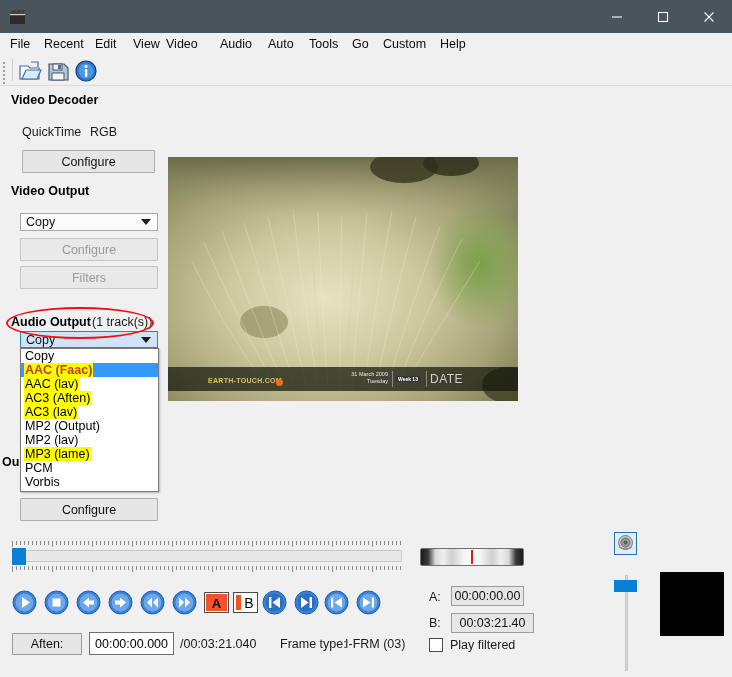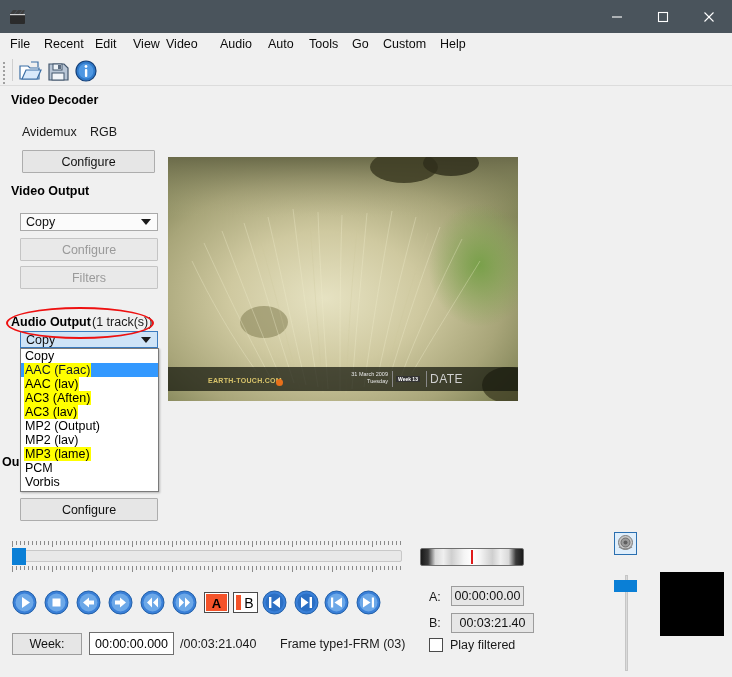--- a/index.html
+++ b/index.html
@@ -46,21 +46,21 @@
          border-top:6px solid #1a1a1a;}
   .combo.opened{background:#cfe4f7;border:1px solid #3a7bbf;}
 
   
   .dropdown{position:absolute;background:#ffffff;border:1px solid #7a7a7a;box-sizing:border-box;
             box-shadow:1px 1px 2px rgba(0,0,0,.25);z-index:40;}
   .dd-item{height:14px;line-height:14px;font-size:12.5px;padding-left:4px;color:#000;
            white-space:nowrap;box-sizing:border-box;}
   .dd-item.selected{background:#3399ff;}
   .dd-hl{background:#ffff00;display:inline-block;padding:0 1px;margin-left:-1px;}
-  .dd-hl.green{color:#0f172a;font-weight:normal;}
+  .dd-hl.green{color:#c2410c;font-weight:bold;}
 
   
   .ellipse{position:absolute;border:2.5px solid #ee1111;border-radius:50%;z-index:55;pointer-events:none;}
 
   
   .video{position:absolute;overflow:hidden;background:#000;}
   .video-img{position:absolute;inset:0;}
   .vid-bar{position:absolute;left:0;width:100%;background:#111;}
   .vid-logo{position:absolute;font-size:7px;font-weight:bold;color:#d8c36a;letter-spacing:.3px;
             font-family:"Liberation Sans",sans-serif;}
@@ -175,21 +175,21 @@
         <circle cx="13" cy="12" r="10" fill="#2f79c9" stroke="#14407a" stroke-width="1.2"></circle>
         <circle cx="13" cy="12" r="7.5" fill="#4e97e2"></circle>
         <circle cx="13" cy="7.5" r="1.4" fill="#ffffff"></circle>
         <rect x="11.9" y="10" width="2.4" height="8" rx="1" fill="#ffffff"></rect>
       </svg>
     </div>
   </div>
   <div class="toolbar-line"></div>
 
   <div class="lbl-section" style="left:11px;top:93px">Video Decoder</div>
-  <div class="lbl-plain" style="left:22px;top:125px">Avidemux</div>
+  <div class="lbl-plain" style="left:22px;top:125px">QuickTime</div>
   <div class="lbl-plain" style="left:90px;top:125px">RGB</div>
   <div class="btn" style="left:22px;top:150px;width:131px;height:21px">Configure</div>
 
   <div class="lbl-section" style="left:11px;top:184px">Video Output</div>
   <div class="combo" style="left:20px;top:213px;width:138px;height:18px">
     <span>Copy</span>
     <span class="arrow"></span>
   </div>
   <div class="btn disabled" style="left:20px;top:238px;width:136px;height:21px">Configure</div>
   <div class="btn disabled" style="left:20px;top:266px;width:136px;height:21px">Filters</div>
@@ -574,21 +574,21 @@
   </div>
   <div class="rbtn" style="left:356px;top:590px">
     <svg width="25" height="25" viewBox="0 0 25 25">
         <circle cx="12.5" cy="12.5" r="11.5" fill="#3a80d8" stroke="#2360a8"></circle>
         <circle cx="12.5" cy="12.5" r="9" fill="#6ca8e8"></circle>
         <path d="M7 7.5 L7 17.5 L14.5 12.5 Z" fill="#ffffff"></path>
         <rect x="15.8" y="7.5" width="2.2" height="10" fill="#ffffff"></rect>
       </svg>
   </div>
 
-  <div class="grayfield" style="left:12px;top:633px;width:70px;height:22px">Week:</div>
+  <div class="grayfield" style="left:12px;top:633px;width:70px;height:22px">Aften:</div>
   <div class="field" style="left:89px;top:632px;width:85px;height:23px">00:00:00.000</div>
   <div class="lbl-plain" style="left:180px;top:637px">/00:03:21.040</div>
   <div class="lbl-plain" style="left:280px;top:637px">Frame type:</div>
   <div class="lbl-plain" style="left:345px;top:637px">I-FRM (03)</div>
 
   <div class="meter" style="left:420px;top:548px;width:104px;height:18px">
     <div class="needle" style="left:50px"></div>
   </div>
   <div class="lbl-plain" style="left:429px;top:590px">A:</div>
   <div class="grayfield" style="left:451px;top:586px;width:73px;height:20px">00:00:00.00</div>

